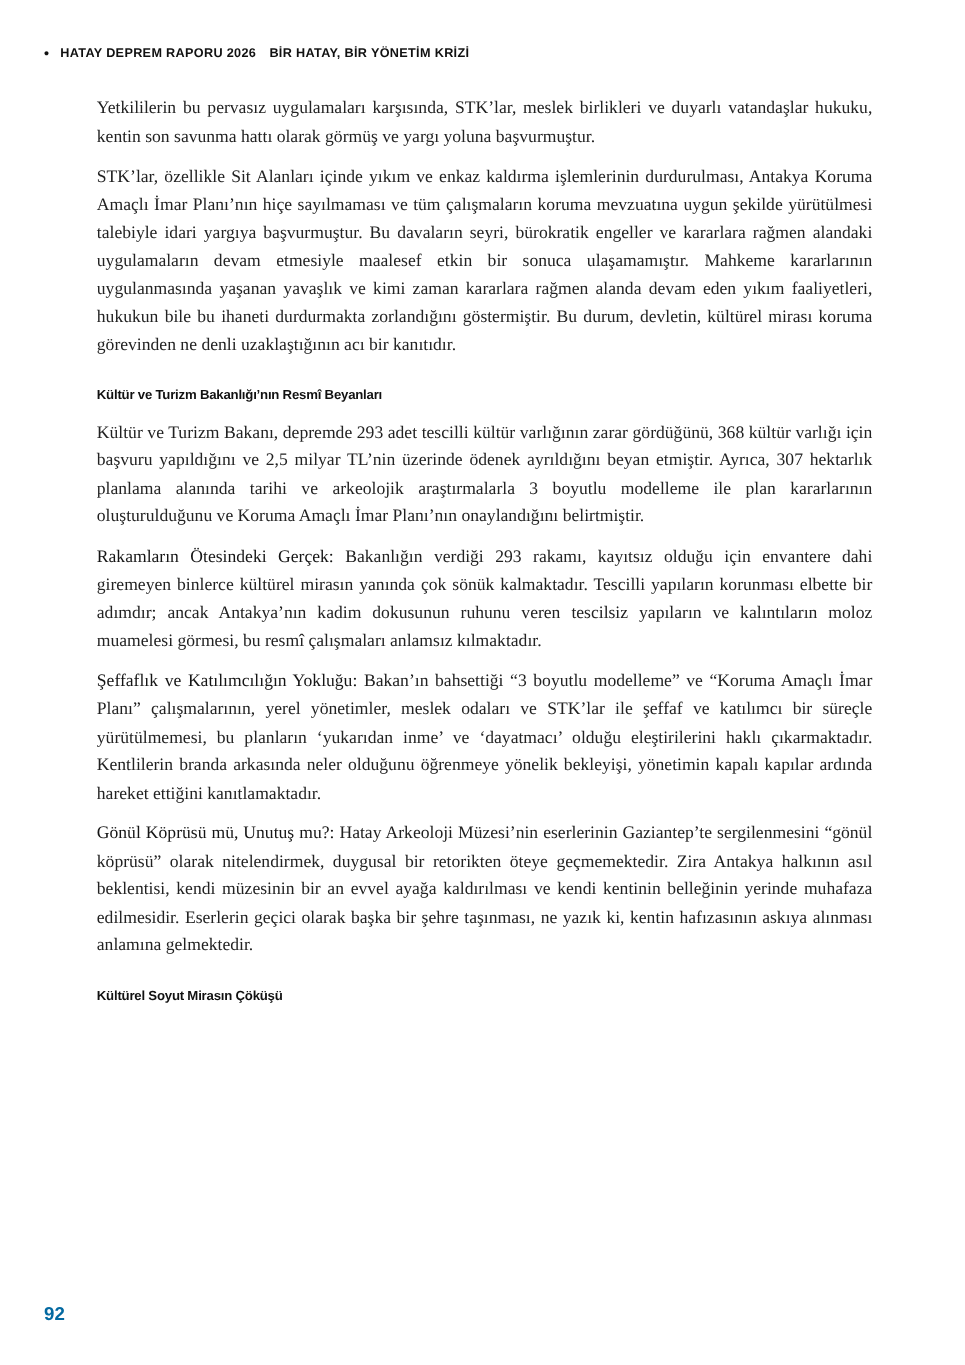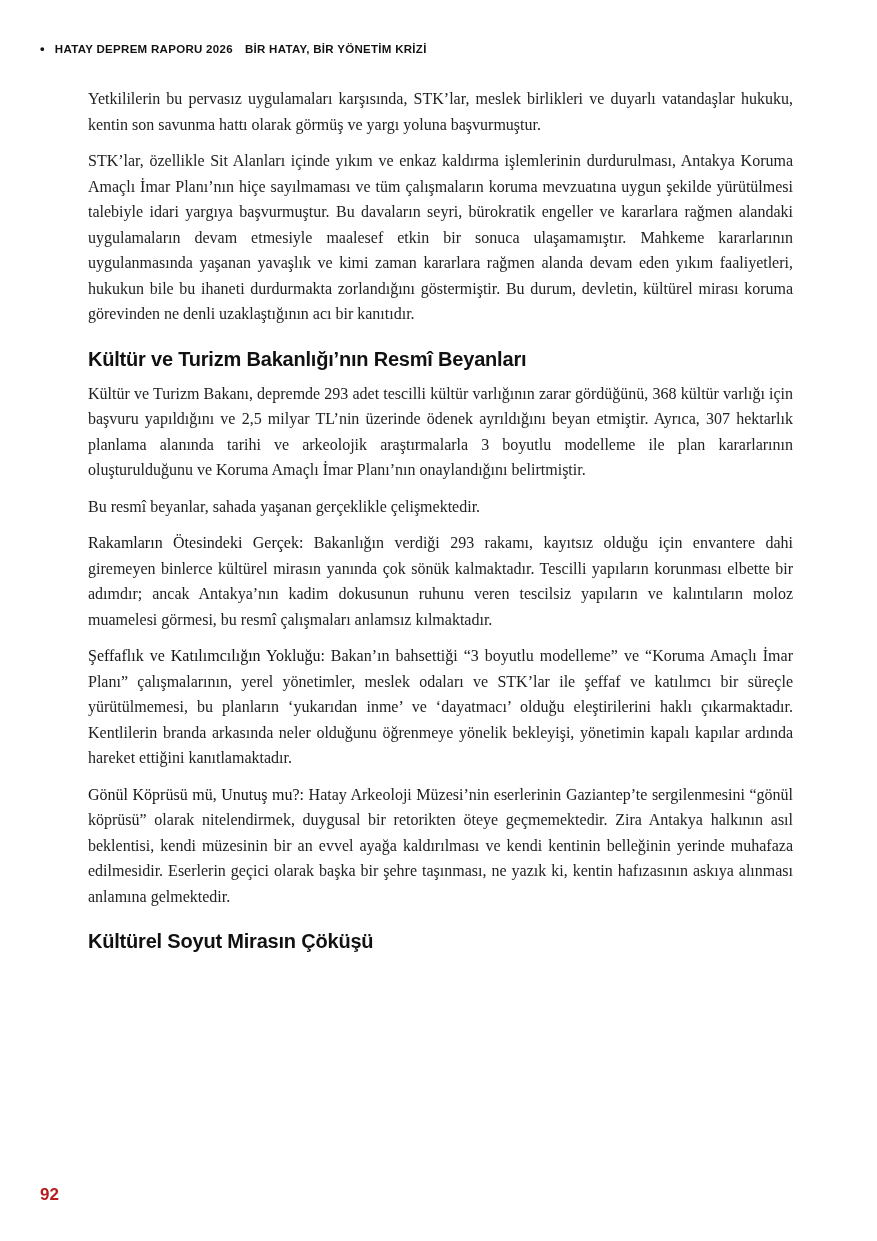--- a/index.html
+++ b/index.html
@@ -42,35 +42,35 @@
     font-size: 16px;
     line-height: 25.5px;
     text-align: justify;
     margin-bottom: 11px;
     color: #222;
   }
   .para b { font-weight: 400; color: #151515; }
   .section-heading {
     font-family: "Liberation Sans", sans-serif;
     font-weight: 700;
-    font-size: 20px;
+    font-size: 12px;
     letter-spacing: -0.2px;
     color: #111;
     margin-top: 19px;
     margin-bottom: 9px;
     line-height: 26px;
   }
   .page-number {
     position: absolute;
     left: 40px;
     bottom: 36px;
     font-family: "Liberation Sans", sans-serif;
     font-weight: 700;
     font-size: 17px;
-    color: #b91c1c;
+    color: #0369a1;
   }
 </style>
 </head>
 <body>
 
 <div class="page">
 
   <div class="running-header">
     <span class="bullet">•</span>
     <span class="rh-title">HATAY DEPREM RAPORU 2026</span>
@@ -80,21 +80,20 @@
   <div class="content">
 
     <p class="para">Yetkililerin bu pervasız uygulamaları karşısında, STK’lar, meslek birlikleri ve duyarlı vatandaşlar hukuku, kentin son savunma hattı olarak görmüş ve yargı yoluna başvurmuştur.</p>
 
     <p class="para">STK’lar, özellikle Sit Alanları içinde yıkım ve enkaz kaldırma işlemlerinin durdurulması, Antakya Koruma Amaçlı İmar Planı’nın hiçe sayılmaması ve tüm çalışmaların koruma mevzuatına uygun şekilde yürütülmesi talebiyle idari yargıya başvurmuştur. Bu davaların seyri, bürokratik engeller ve kararlara rağmen alandaki uygulamaların devam etmesiyle maalesef etkin bir sonuca ulaşamamıştır. Mahkeme kararlarının uygulanmasında yaşanan yavaşlık ve kimi zaman kararlara rağmen alanda devam eden yıkım faaliyetleri, hukukun bile bu ihaneti durdurmakta zorlandığını göstermiştir. Bu durum, devletin, kültürel mirası koruma görevinden ne denli uzaklaştığının acı bir kanıtıdır.</p>
 
     <h2 class="section-heading">Kültür ve Turizm Bakanlığı’nın Resmî Beyanları</h2>
 
     <p class="para">Kültür ve Turizm Bakanı, depremde 293 adet tescilli kültür varlığının zarar gördüğünü, 368 kültür varlığı için başvuru yapıldığını ve 2,5 milyar TL’nin üzerinde ödenek ayrıldığını beyan etmiştir. Ayrıca, 307 hektarlık planlama alanında tarihi ve arkeolojik araştırmalarla 3 boyutlu modelleme ile plan kararlarının oluşturulduğunu ve Koruma Amaçlı İmar Planı’nın onaylandığını belirtmiştir.</p>
 
-    <p class="para">Bu resmî beyanlar, sahada yaşanan gerçeklikle çelişmektedir.</p>
 
     <p class="para"><b>Rakamların Ötesindeki Gerçek:</b> <span>Bakanlığın verdiği 293 rakamı, kayıtsız olduğu için envantere dahi giremeyen binlerce kültürel mirasın yanında çok sönük kalmaktadır. Tescilli yapıların korunması elbette bir adımdır; ancak Antakya’nın kadim dokusunun ruhunu veren tescilsiz yapıların ve kalıntıların moloz muamelesi görmesi, bu resmî çalışmaları anlamsız kılmaktadır.</span></p>
 
     <p class="para"><b>Şeffaflık ve Katılımcılığın Yokluğu:</b> <span>Bakan’ın bahsettiği “3 boyutlu modelleme” ve “Koruma Amaçlı İmar Planı” çalışmalarının, yerel yönetimler, meslek odaları ve STK’lar ile şeffaf ve katılımcı bir süreçle yürütülmemesi, bu planların ‘yukarıdan inme’ ve ‘dayatmacı’ olduğu eleştirilerini haklı çıkarmaktadır. Kentlilerin branda arkasında neler olduğunu öğrenmeye yönelik bekleyişi, yönetimin kapalı kapılar ardında hareket ettiğini kanıtlamaktadır.</span></p>
 
     <p class="para"><b>Gönül Köprüsü mü, Unutuş mu?:</b> <span>Hatay Arkeoloji Müzesi’nin eserlerinin Gaziantep’te sergilenmesini “gönül köprüsü” olarak nitelendirmek, duygusal bir retorikten öteye geçmemektedir. Zira Antakya halkının asıl beklentisi, kendi müzesinin bir an evvel ayağa kaldırılması ve kendi kentinin belleğinin yerinde muhafaza edilmesidir. Eserlerin geçici olarak başka bir şehre taşınması, ne yazık ki, kentin hafızasının askıya alınması anlamına gelmektedir.</span></p>
 
     <h2 class="section-heading">Kültürel Soyut Mirasın Çöküşü</h2>
 
 

